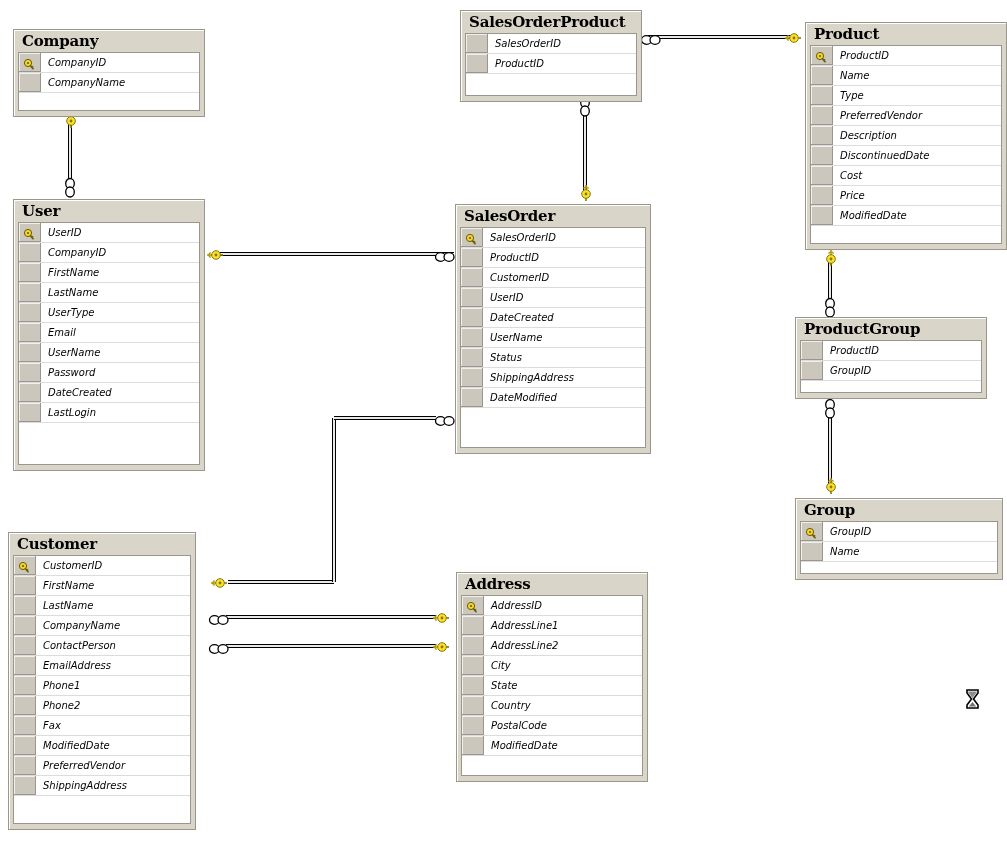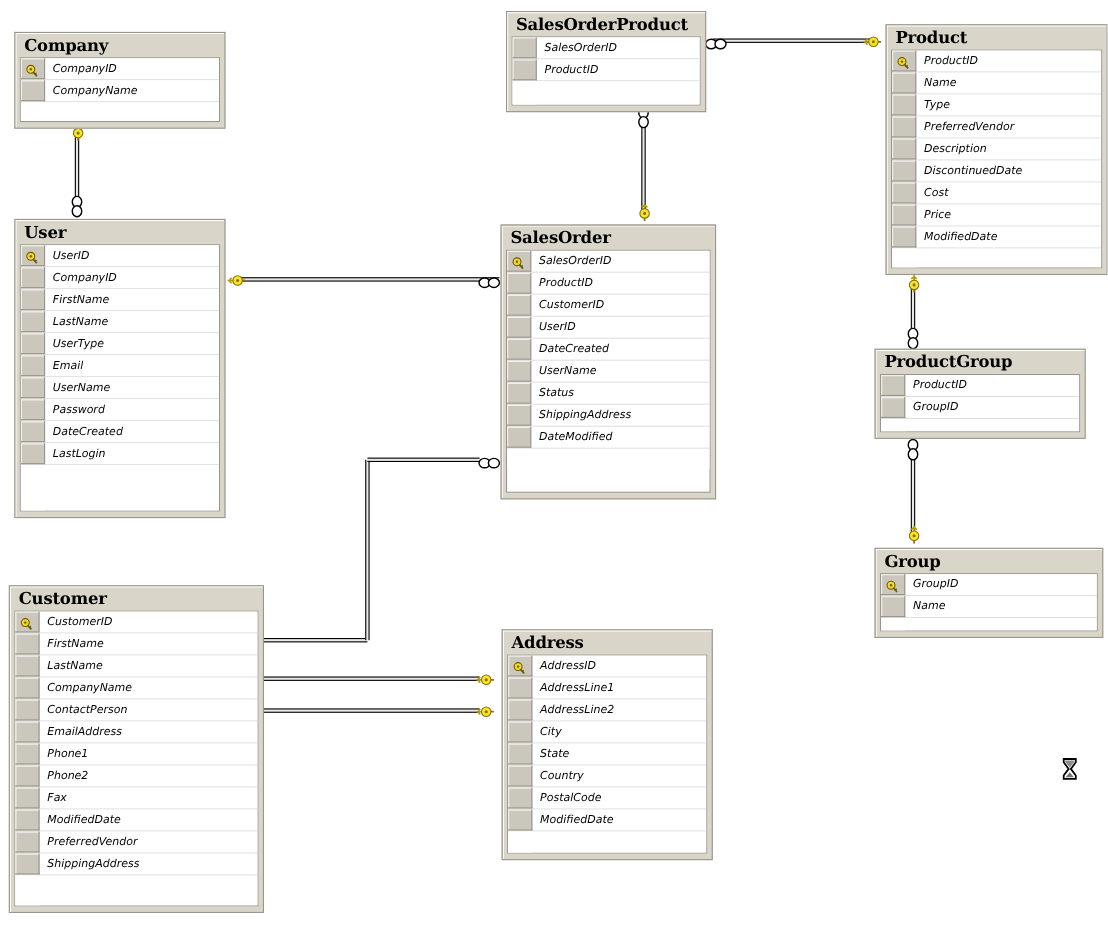--- a/index.html
+++ b/index.html
@@ -355,21 +355,21 @@
         </div>
         <div class="row">
           <div class="row-head"></div>
           <div class="row-name">Name</div>
         </div>
         <div class="row filler" style="height: 11px;">
           <div class="row-head"></div>
         </div>
       </div>
     </div>
-    <div class="entity" style="left: 8px; top: 532px; width: 232px; height: 298px;">
+    <div class="entity" style="left: 8px; top: 532px; width: 188px; height: 298px;">
       <div class="entity-title">Customer</div>
       <div class="entity-grid" style="height: 269px;">
         <div class="row">
           <div class="row-head">
             <span class="keyglyph"><svg width="14" height="13" viewBox="0 0 14 13" style="transform:rotate(0deg)">
                 <circle cx="5" cy="5" r="3.6" fill="#f2d72b" stroke="#6d5c00" stroke-width="1"></circle>
                 <circle cx="5" cy="5" r="1.1" fill="#6d5c00"></circle>
                 <path d="M7 7.3 L10.5 11.2" stroke="#6d5c00" stroke-width="1.6" fill="none"></path>
                 <path d="M8.4 9.6 L10.2 8.4" stroke="#6d5c00" stroke-width="1.4"></path>
               </svg></span>

